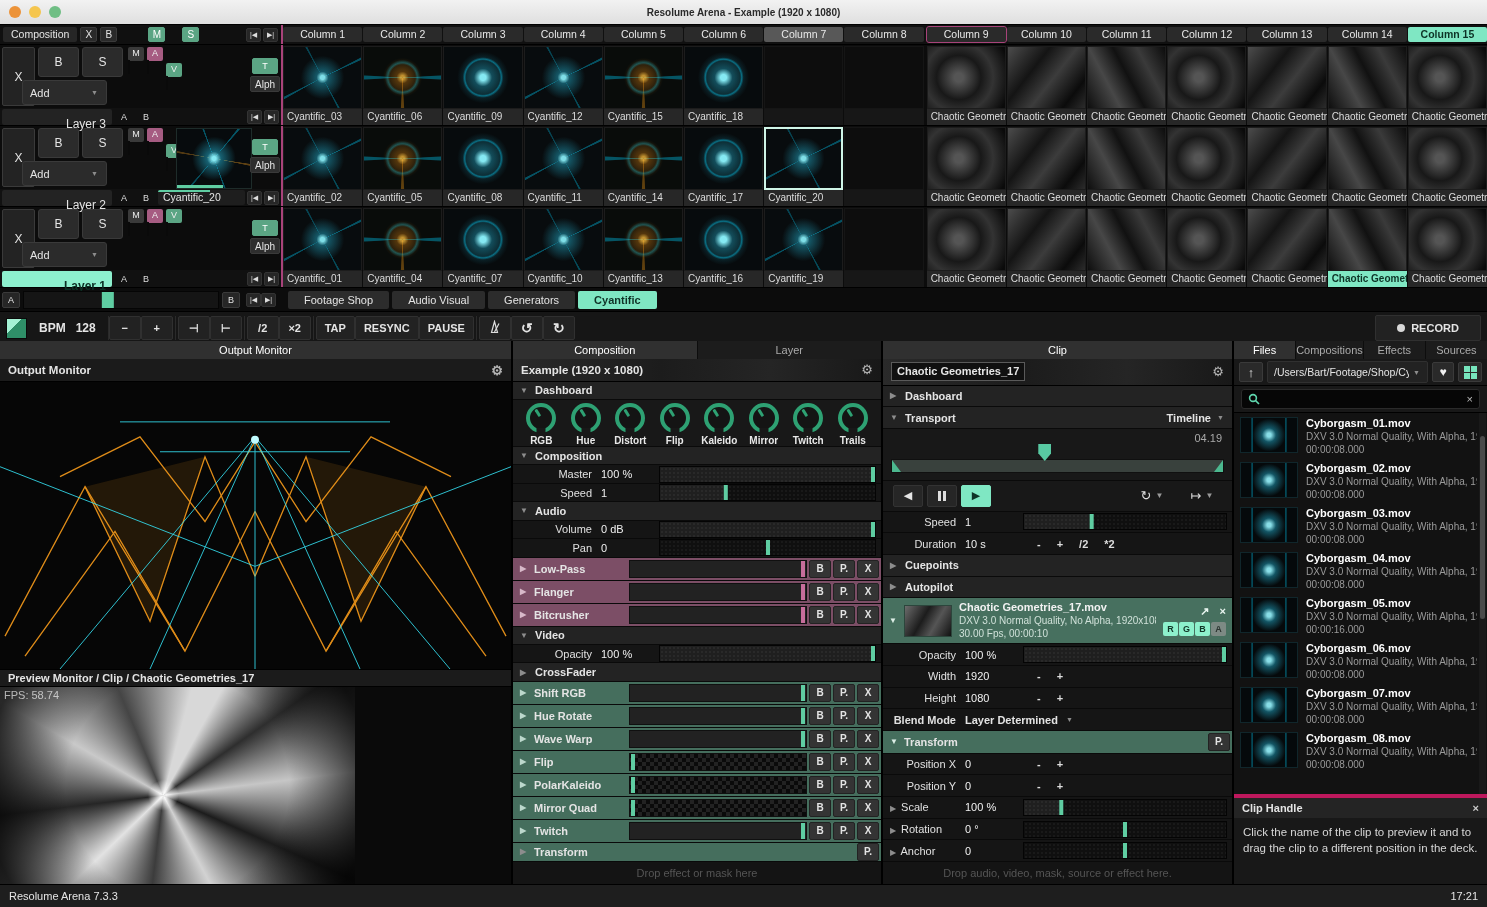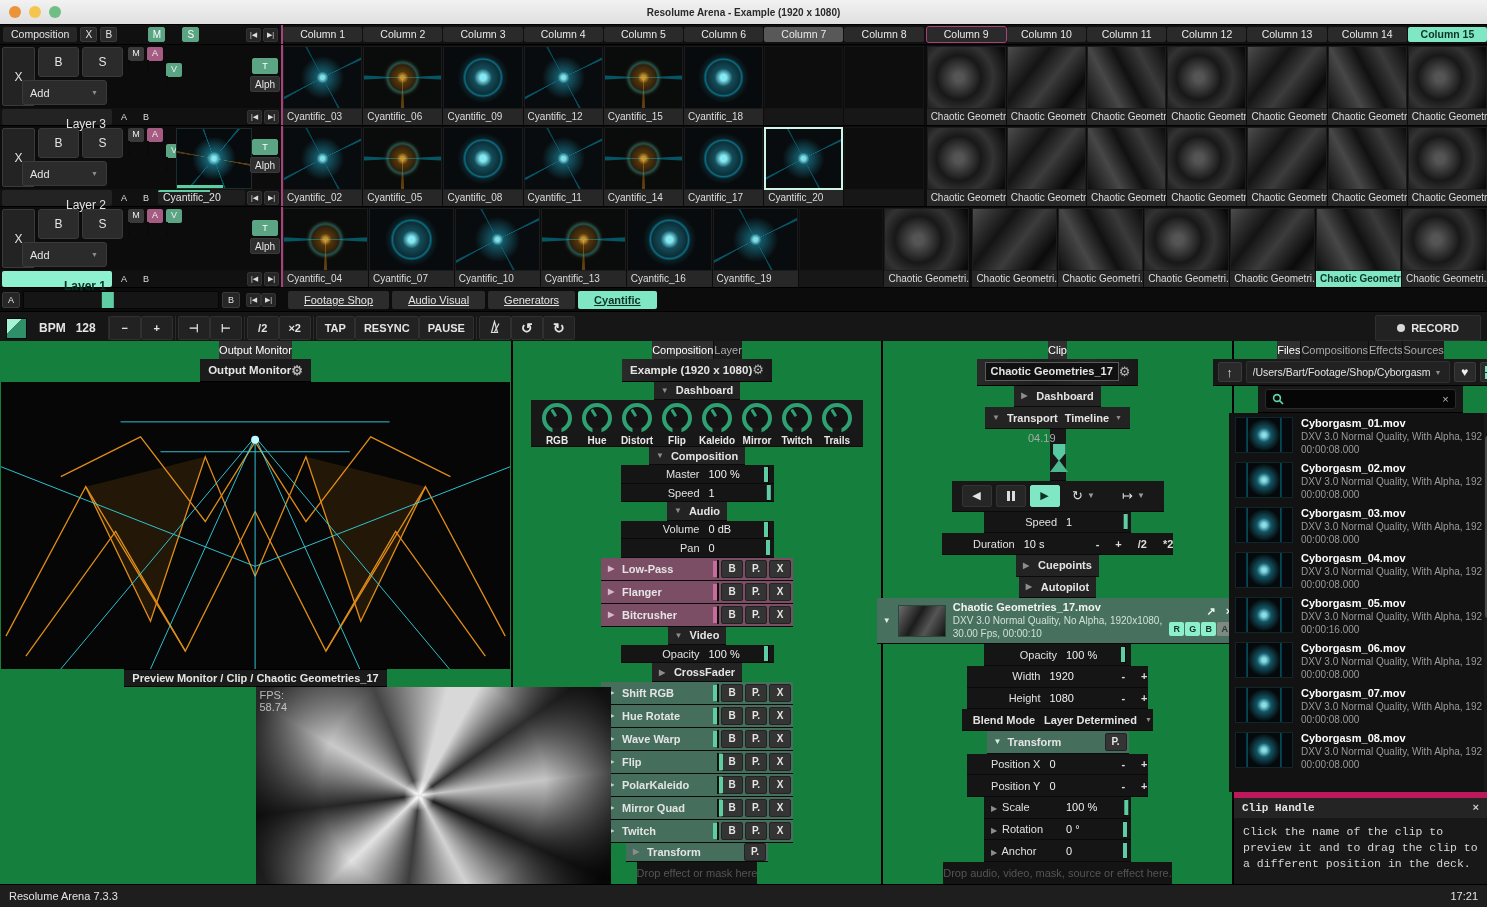--- a/index.html
+++ b/index.html
@@ -71,33 +71,33 @@
   .clabel{height:16px;line-height:16px;background:#272727;color:#ddd;font-size:10px;padding:0 4px;white-space:nowrap;overflow:hidden;}
   .cell.empty .clabel{background:#171717;}
   .cell.sel .thumb{border:2px solid #cff5e7;}
   .cell.playing .clabel{background:#7fe7c3;color:#0d3326;font-weight:bold;}
   
   .xfrow{height:24px;display:flex;align-items:center;background:#0c0c0c;border-bottom:1px solid #000;padding:0 2px;box-sizing:border-box;}
   .xf-ab{width:18px;height:16px;font-size:9px;background:#262626;}
   .xftrack{width:194px;height:16px;background:#151515;border:1px solid #050505;position:relative;margin:0 3px;}
   .xfhandle{position:absolute;top:0;bottom:0;width:12px;background:#5fcda2;}
   .decktabs{display:flex;gap:3px;margin-left:12px;}
-  .dtab{height:18px;line-height:18px;padding:0 16px;background:#2c2c2c;border-radius:2px;font-size:11px;cursor:pointer;text-decoration:underline;}
+  .dtab{height:18px;line-height:18px;padding:0 16px;background:#2c2c2c;border-radius:2px;font-size:11px;cursor:pointer;}
   .dtab.active{background:#7fe7c3;color:#103227;font-weight:bold;}
   
   .toolbar{height:34px;background:#161616;border-bottom:2px solid #000;display:flex;align-items:center;padding:0 6px;box-sizing:border-box;}
   .bpmicon{width:19px;height:19px;background:linear-gradient(135deg,#a5f2d5 0 38%,#2f8f68 38%);border:1px solid #0a0a0a;}
   .bpmbox{display:flex;gap:10px;align-items:center;padding:0 12px;height:24px;font-weight:bold;font-size:12px;border-right:1px solid #2a2a2a;}
   .tbtn2{min-width:32px;height:24px;background:#222;border:1px solid #303030;font-size:11px;font-weight:bold;padding:0 8px;}
   .tb-sep{width:1px;height:24px;background:#2a2a2a;margin:0 2px;}
   .recbtn{margin-left:auto;height:24px;min-width:84px;display:flex;align-items:center;gap:6px;justify-content:center;font-weight:bold;background:#222;border:1px solid #303030;border-radius:2px;padding:0 10px;cursor:pointer;}
   .recdot{width:8px;height:8px;border-radius:50%;background:#d8d8d8;}
   
   .main{position:absolute;left:0;right:0;top:341px;bottom:23px;display:flex;gap:2px;background:#000;}
-  .panel{display:flex;flex-direction:column;background:#15803d;min-width:0;align-items:center;}
+  .panel{display:flex;flex-direction:column;background:#a16207;min-width:0;}
   .p-out{width:511px;} .p-comp{width:368px;} .p-clip{width:349px;} .p-files{flex:1;}
   .ptabs{height:18px;display:flex;background:#0d0d0d;gap:1px;}
   .ptab{flex:1;text-align:center;line-height:18px;background:#1c1c1c;color:#aaa;font-size:11px;cursor:pointer;}
   .ptab.active{background:#303030;color:#fff;}
   .phead{height:22px;display:flex;align-items:center;padding:0 8px;background:#1b1b1b;border-bottom:1px solid #000;font-weight:bold;font-size:11.5px;}
   .gear{margin-left:auto;color:#b5b5b5;font-size:13px;cursor:pointer;}
   
   .outview{height:287px;background:#040404;position:relative;overflow:hidden;}
   .outview svg{display:block;width:100%;height:100%;}
   .prevlabel{height:16px;line-height:16px;background:#1b1b1b;padding:0 8px;font-weight:bold;font-size:11px;border-top:1px solid #000;border-bottom:1px solid #000;}
@@ -187,21 +187,21 @@
   .filelist{flex:1;overflow:hidden;position:relative;background:#121212;padding:4px 10px 0 6px;}
   .fitem{display:flex;gap:8px;margin-bottom:6px;cursor:pointer;}
   .fthumb{width:56px;height:34px;flex-shrink:0;border:1px solid #10262b;background:
      radial-gradient(circle at 50% 50%,rgba(150,245,255,.9) 0 2px,rgba(40,200,235,.4) 7px,transparent 50%),
      linear-gradient(90deg,transparent 0 18%,rgba(0,190,230,.35) 19% 21%,transparent 22% 78%,rgba(0,190,230,.35) 79% 81%,transparent 82%),#05090b;}
   .ftext{min-width:0;line-height:13px;}
   .fname{font-weight:bold;font-size:11px;color:#fff;white-space:nowrap;overflow:hidden;}
   .fdesc,.fdur{font-size:10px;color:#9a9a9a;white-space:nowrap;overflow:hidden;}
   .fscroll{position:absolute;right:1px;top:0;bottom:0;width:7px;background:#191919;}
   .fscroll .fth{position:absolute;left:1px;right:1px;top:6%;height:48%;background:#4a4a4a;border-radius:3px;}
-  .cliphandle{border-top:6px solid #be185d;background:#181818;font-family:Liberation Mono, monospace;}
+  .cliphandle{border-top:4px solid #be185d;background:#181818;}
   .chhead{height:20px;display:flex;align-items:center;padding:0 8px;background:#242424;font-weight:bold;}
   .chx{margin-left:auto;cursor:pointer;color:#ccc;}
   .chbody{padding:6px 9px 14px;color:#d6d6d6;line-height:16px;font-size:11.5px;height:46px;}
   
   .statusbar{position:absolute;left:0;right:0;bottom:0;height:23px;background:#1e1e1e;border-top:1px solid #000;display:flex;align-items:center;padding:0 9px;box-sizing:border-box;}
   .sbtime{margin-left:auto;}
 </style>
 </head>
 <body>
 
@@ -442,20 +442,24 @@
    <div class="lrow">
      <div class="lname sel">Layer 1</div>
      <button class="ab">A</button>
      <button class="ab">B</button>
      <div class="lclip empty"></div>
      <button class="skip">|◀</button>
      <button class="skip">▶|</button>
    </div>
         </div>
         <div class="cells">
+          <div class="cell cyan">
+            <div class="thumb t-cyan v0"></div>
+                    <div class="clabel">Cyantific_01</div>
+          </div>
           <div class="cell cyan">
             <div class="thumb t-cyan v1"></div>
                     <div class="clabel">Cyantific_04</div>
           </div>
           <div class="cell cyan">
             <div class="thumb t-cyan v2"></div>
                     <div class="clabel">Cyantific_07</div>
           </div>
           <div class="cell cyan">
             <div class="thumb t-cyan v0"></div>

